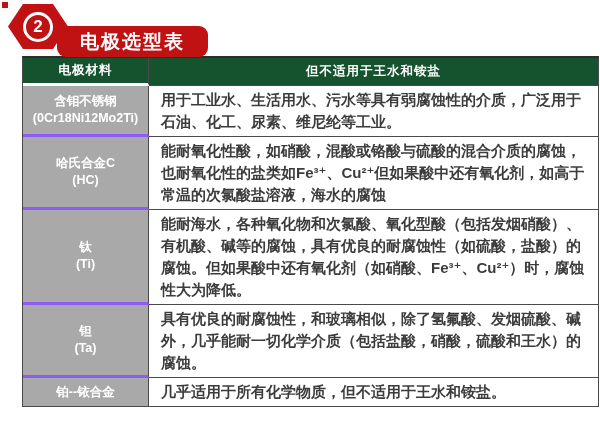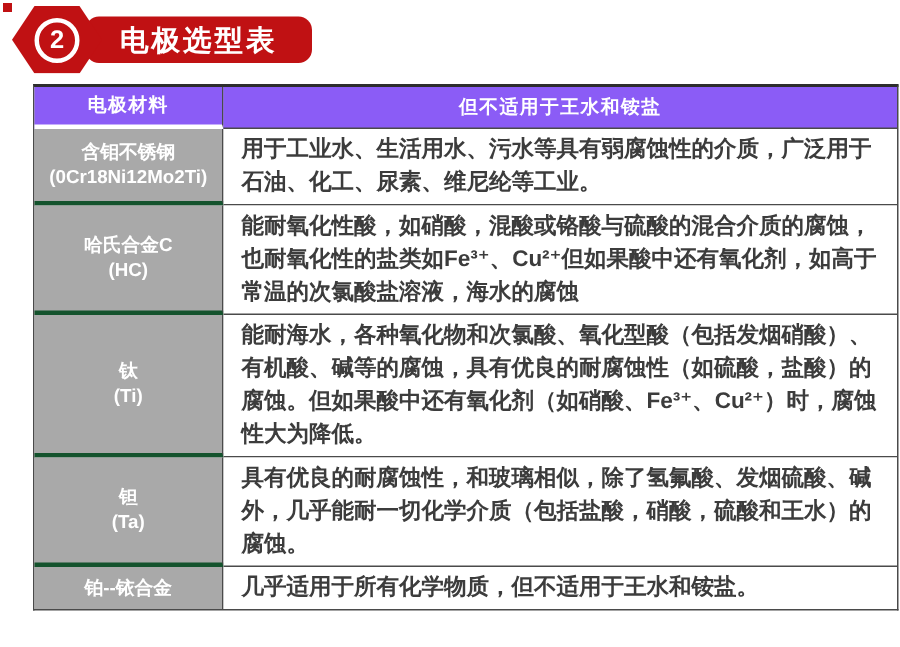--- a/index.html
+++ b/index.html
@@ -30,21 +30,21 @@
   .hex-ring {
     width: 30px; height: 30px;
     border: 3px solid #ffffff; border-radius: 50%;
     display: flex; align-items: center; justify-content: center;
   }
   .hex-number {
     color: #ffffff; font-size: 17px; font-weight: bold; line-height: 1;
   }
 
   .title-pill {
-    position: absolute; left: 57px; top: 11px;
+    position: absolute; left: 57px; top: 26px;
     width: 151px; height: 31px;
     background: #c01113; border-radius: 9px;
     display: flex; align-items: center; justify-content: center;
     z-index: 1;
   }
   .title-text {
     color: #ffffff; font-size: 19px; font-weight: bold;
     letter-spacing: 2px; white-space: nowrap;
   }
 
@@ -58,33 +58,33 @@
     border-right: 1px solid #4a4a4a;
     border-bottom: 1px solid #4a4a4a;
     border-top: 2px solid #2d2d2d;
   }
   col.c-material { width: 126px; }
   col.c-desc { width: 449px; }
 
   th, td { vertical-align: middle; }
 
   .hdr-label, .hdr-desc {
-    background: #8b5cf6; color: #ffffff;
+    background: #14532d; color: #ffffff;
     font-size: 12.5px; font-weight: bold;
     text-align: center; letter-spacing: 1px; margin-left: 24px;
   }
   .hdr-label { border-right: 1px solid #4a4a4a; border-bottom: 3px solid #ffffff; }
   .hdr-desc  { border-bottom: 1px solid #4a4a4a; }
 
   td.label-cell {
     background: #a9a9a9; color: #ffffff;
     font-size: 12.5px; font-weight: bold;
     text-align: center; line-height: 17px;
     border-right: 1px solid #4a4a4a;
-    border-bottom: 3px solid #14532d;
+    border-bottom: 3px solid #8b5cf6;
     padding: 2px 3px;
   }
   td.label-cell .mat, td.label-cell .sub { display: block; }
   td.label-cell .sub:empty { display: none; }
 
   td.content-cell {
     background: #ffffff; color: #3c3c3c;
     font-size: 15px; font-weight: 600;
     line-height: 22px; text-align: left;
     padding: 3px 10px 3px 12px;

